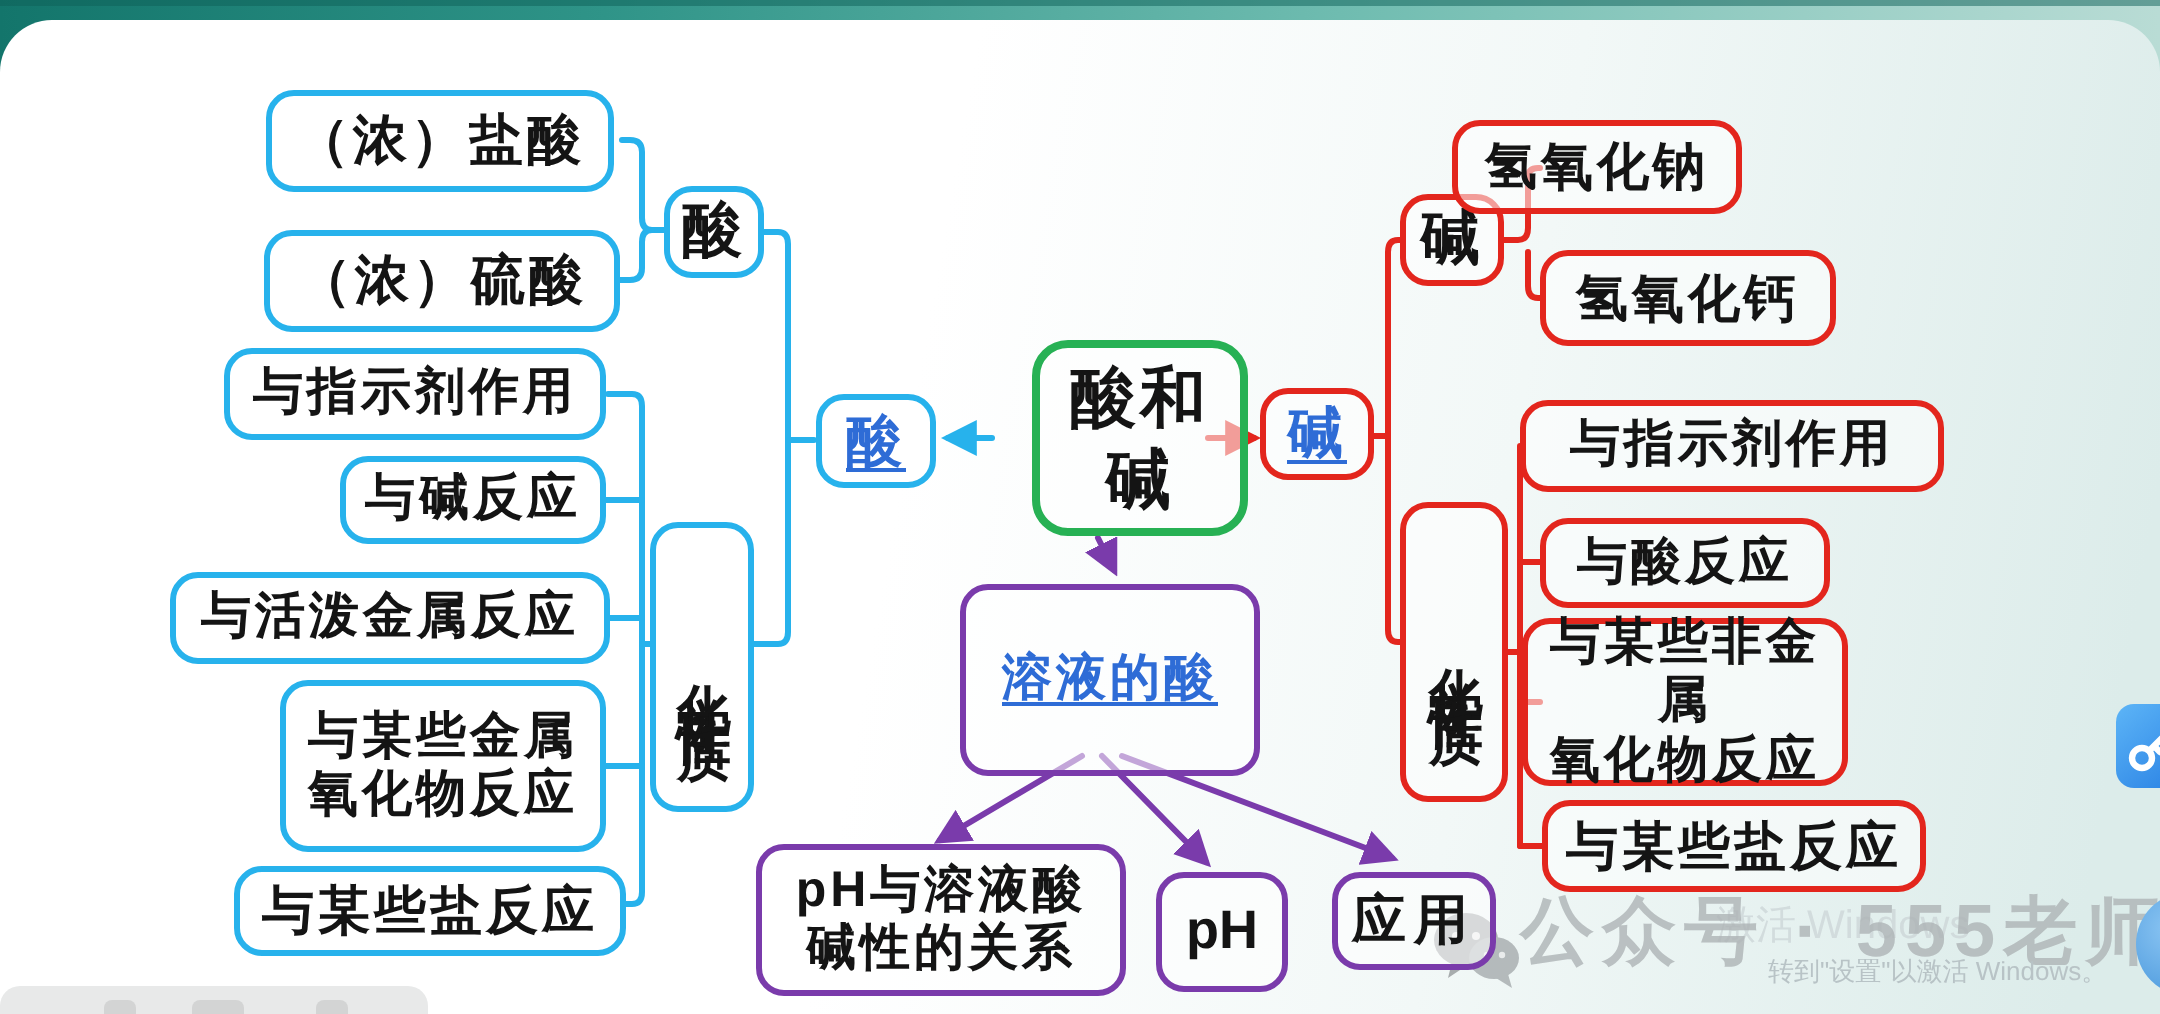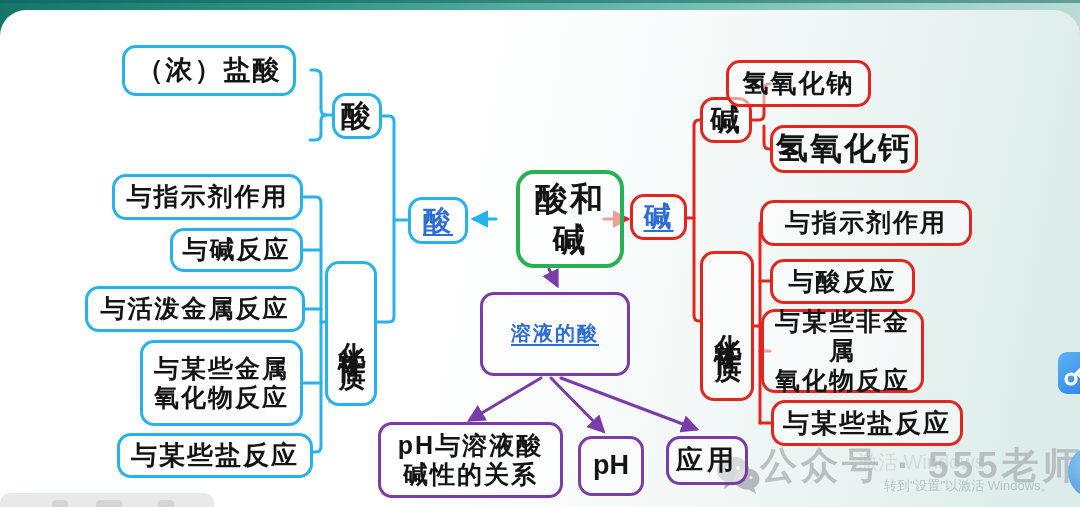--- a/index.html
+++ b/index.html
@@ -91,22 +91,25 @@
     <ellipse cx="19" cy="18" rx="16" ry="13.5" fill="#9b9fa1"></ellipse>
     <path d="M12 29 L10 37 L19 31 Z" fill="#9b9fa1"></path>
     <ellipse cx="33" cy="27" rx="12.5" ry="10.5" fill="#aab0b2"></ellipse>
     <path d="M40 35 L42 42 L34 37 Z" fill="#aab0b2"></path>
     <circle cx="14" cy="16" r="2" fill="#e9ebeb"></circle>
       <circle cx="24" cy="16" r="2" fill="#e9ebeb"></circle>
     <circle cx="29.5" cy="25.5" r="1.6" fill="#e9ebeb"></circle>
       <circle cx="37" cy="25.5" r="1.6" fill="#e9ebeb"></circle>
   </svg>
 
-  <div class="node cyan" style="left:122px;top:45px;width:174px;height:51px;font-size:27px">
+  <div class="node cyan" style="left:133px;top:45px;width:174px;height:51px;font-size:27px">
       <span>（浓）盐酸</span>
+    </div>
+  <div class="node cyan" style="left:132px;top:115px;width:178px;height:51px;font-size:27px">
+      <span>（浓）硫酸</span>
     </div>
   <div class="node cyan" style="left:332px;top:93px;width:50px;height:46px;font-size:30px">
       <span>酸</span>
     </div>
   <div class="node cyan" style="left:112px;top:174px;width:191px;height:46px;font-size:25px">
       <span>与指示剂作用</span>
     </div>
   <div class="node cyan" style="left:170px;top:228px;width:133px;height:44px;font-size:25px">
       <span>与碱反应</span>
     </div>
@@ -134,41 +137,41 @@
 
   <div class="node red link" style="left:630px;top:194px;width:57px;height:46px;font-size:28px">
       <span>碱</span>
     </div>
   <div class="node red" style="left:700px;top:97px;width:52px;height:46px;font-size:30px">
       <span>碱</span>
     </div>
   <div class="node red" style="left:726px;top:60px;width:145px;height:47px;font-size:26px">
       <span>氢氧化钠</span>
     </div>
-  <div class="node red" style="left:770px;top:125px;width:148px;height:48px;font-size:32px">
+  <div class="node red" style="left:770px;top:125px;width:148px;height:48px;font-size:26px">
       <span>氢氧化钙</span>
     </div>
   <div class="node red vert" style="left:700px;top:251px;width:54px;height:150px;font-size:27px">
       <span>化学性质</span>
     </div>
   <div class="node red" style="left:760px;top:200px;width:212px;height:46px;font-size:25px">
       <span>与指示剂作用</span>
     </div>
   <div class="node red" style="left:770px;top:259px;width:145px;height:45px;font-size:25px">
       <span>与酸反应</span>
     </div>
   <div class="node red" style="left:761px;top:309px;width:163px;height:84px;font-size:25px">
     <span>与某些非金属</span>
     <span>氧化物反应</span>
   </div>
   <div class="node red" style="left:771px;top:400px;width:192px;height:46px;font-size:26px">
       <span>与某些盐反应</span>
     </div>
 
-  <div class="node purple link" style="left:480px;top:292px;width:150px;height:84px;font-size:20px">
+  <div class="node purple link" style="left:480px;top:292px;width:150px;height:96px;font-size:25px">
     <span>溶液的酸</span>
   </div>
   <div class="node purple" style="left:378px;top:422px;width:185px;height:76px;font-size:25px">
     <span>pH与溶液酸</span>
     <span>碱性的关系</span>
   </div>
   <div class="node purple" style="left:578px;top:436px;width:66px;height:60px;font-size:27px;letter-spacing:0">
       <span>pH</span>
     </div>
   <div class="node purple" style="left:666px;top:436px;width:82px;height:49px;font-size:27px;letter-spacing:4px">

